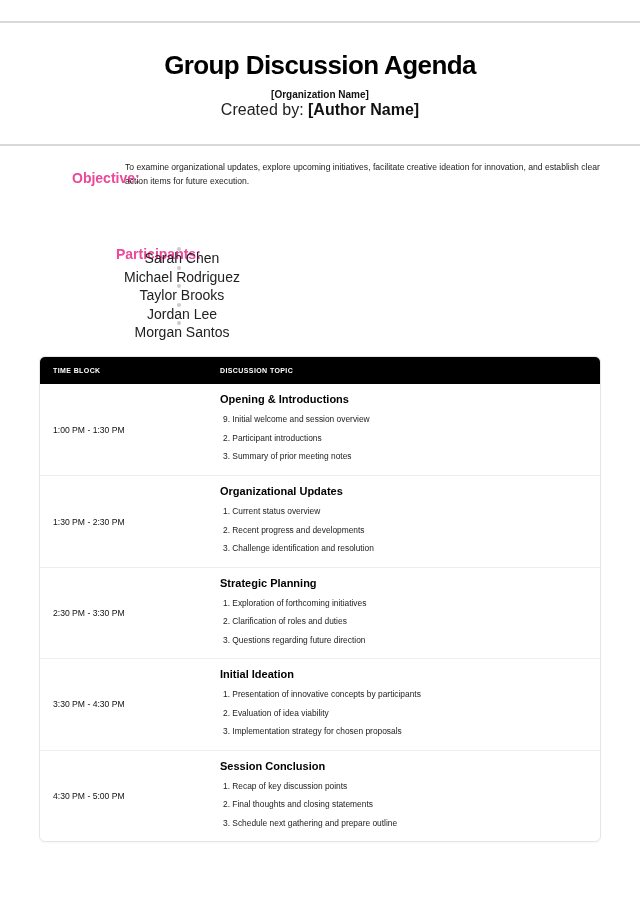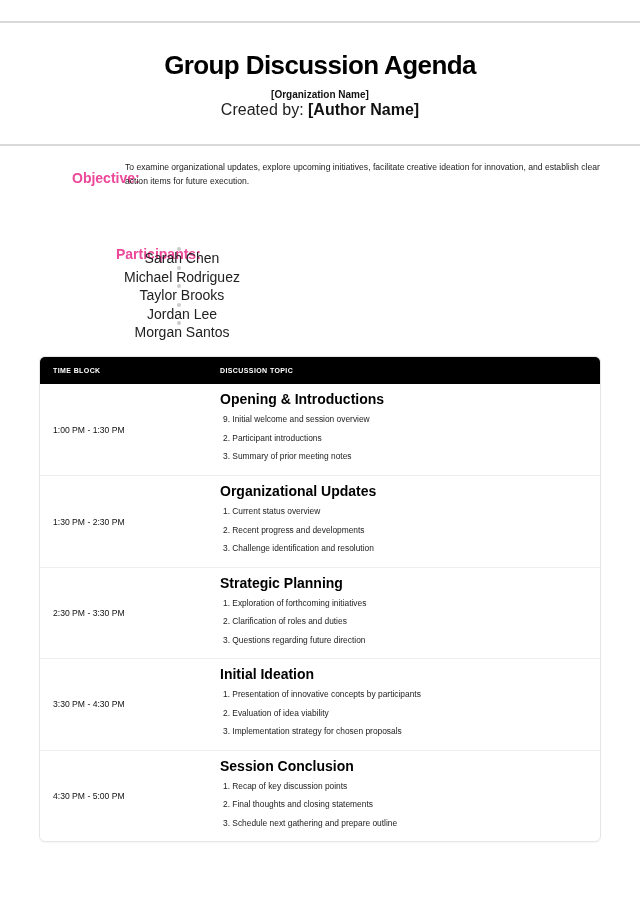--- a/index.html
+++ b/index.html
@@ -76,21 +76,21 @@
       height: 91.4px; display: flex; align-items: center;
       border-top: 1px solid #eeeeee;
     }
     .agenda-row:first-of-type { border-top: none; }
     .time-cell {
       width: 180px; padding-left: 13px;
       font-size: 8.6px; color: #111;
     }
     .topic-cell { flex: 1; }
     .topic-title {
-      font-size: 14px; font-weight: 700; color: #000;
+      font-size: 11px; font-weight: 700; color: #000;
       line-height: 12px; margin-bottom: 5px;
     }
     .topic-items { list-style: none; }
     .topic-items li {
       font-size: 8.4px; line-height: 18.5px; color: #222;
       padding-left: 3px;
     }
   </style>
 </head>
 <body>

